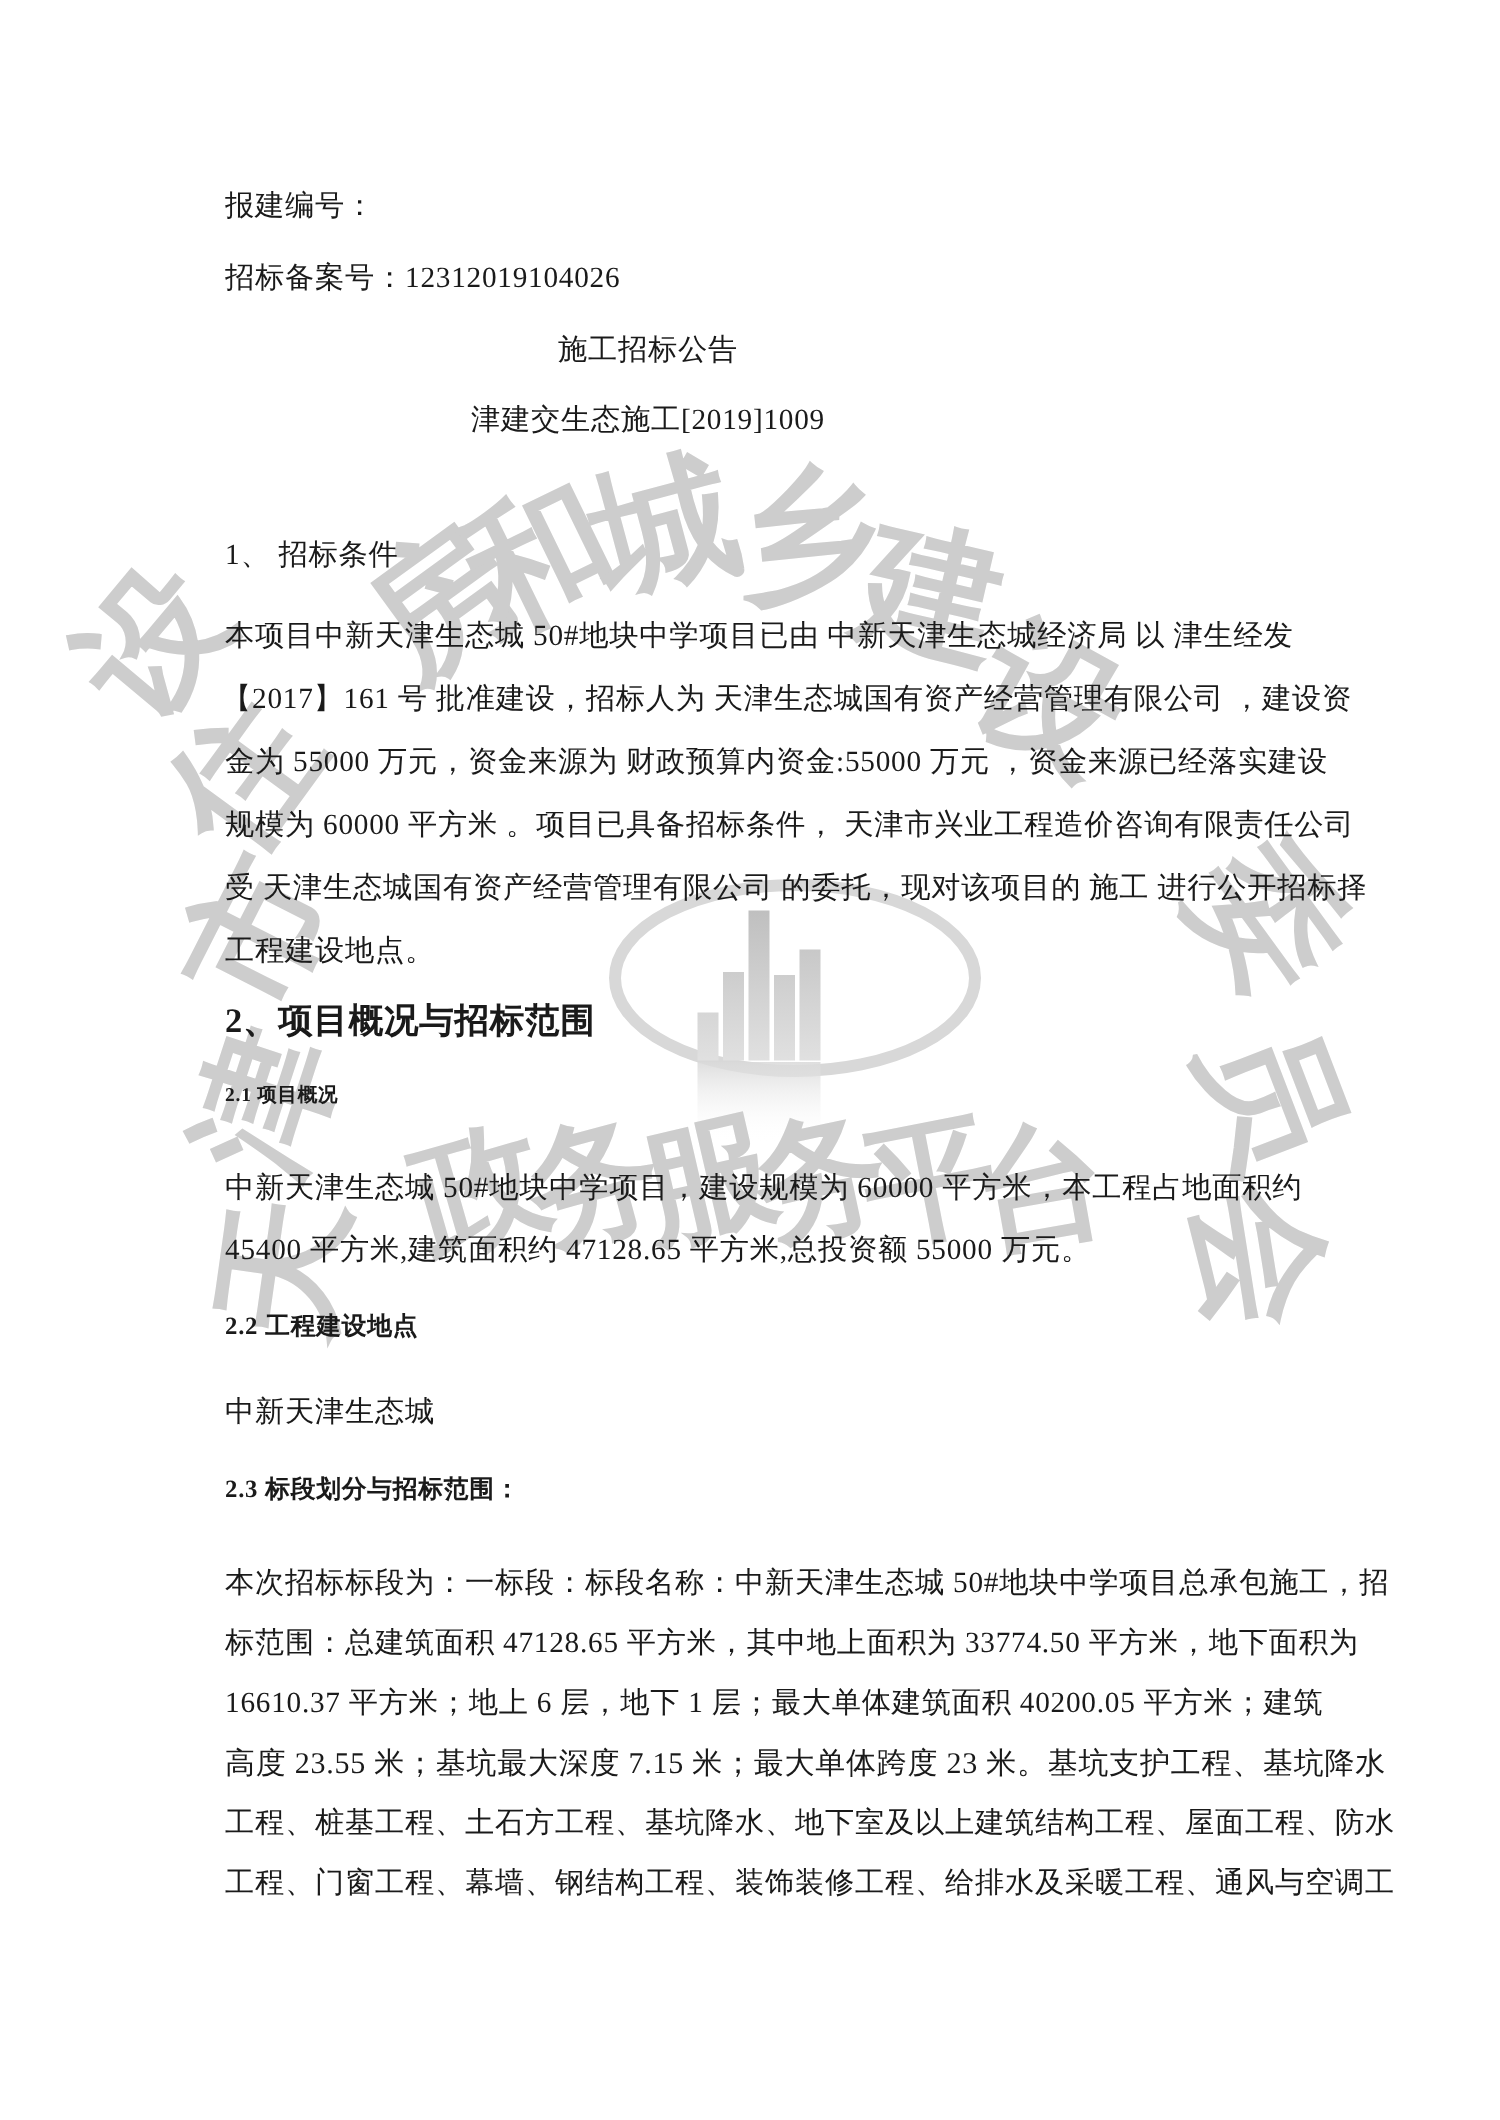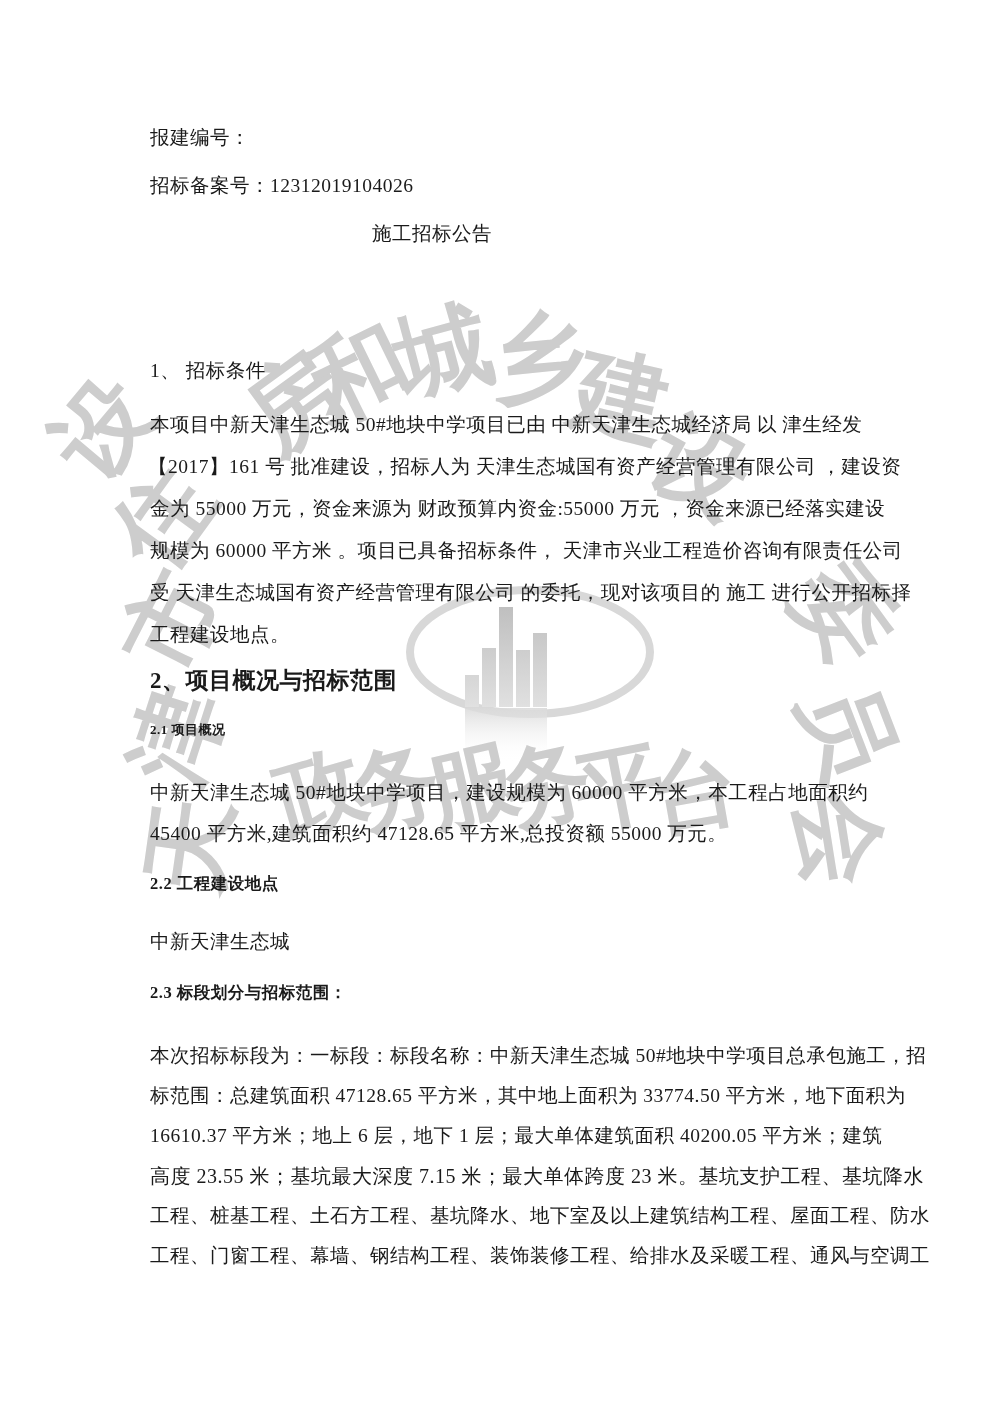--- a/index.html
+++ b/index.html
@@ -77,20 +77,21 @@
         <div class="wm-char" style="left: 547px; top: 785px; font-size: 88px; color: rgb(205, 205, 205); transform: translate(-50%, -50%) rotate(-12deg);">务</div>
         <div class="wm-char" style="left: 620px; top: 787px; font-size: 88px; color: rgb(205, 205, 205); transform: translate(-50%, -50%) rotate(-11deg);">平</div>
         <div class="wm-char" style="left: 694px; top: 791px; font-size: 88px; color: rgb(205, 205, 205); transform: translate(-50%, -50%) rotate(-10deg);">台</div>
       </div>
   </div>
 
   <div class="text-layer">
     <div class="line" style="left:150px;top:126px;font-size:19.5px;">报建编号：</div>
     <div class="line" style="left:150px;top:174px;font-size:19.5px;">招标备案号：12312019104026</div>
     <div class="line centered" style="top:222px;font-size:19.5px;">施工招标公告</div>
+    <div class="line centered" style="top:269px;font-size:19.5px;">津建交生态施工[2019]1009</div>
     <div id="body-lines">
         <div class="line" style="left: 150px; top: 359px; font-size: 19.5px;">1、 招标条件</div>
         <div class="line" style="left: 150px; top: 413px; font-size: 19.5px;">本项目中新天津生态城 50#地块中学项目已由 中新天津生态城经济局 以 津生经发</div>
         <div class="line" style="left: 148px; top: 455px; font-size: 19.5px;">【2017】161 号 批准建设，招标人为 天津生态城国有资产经营管理有限公司 ，建设资</div>
         <div class="line" style="left: 150px; top: 497px; font-size: 19.5px;">金为 55000 万元，资金来源为 财政预算内资金:55000 万元 ，资金来源已经落实建设</div>
         <div class="line" style="left: 150px; top: 539px; font-size: 19.5px;">规模为 60000 平方米 。项目已具备招标条件， 天津市兴业工程造价咨询有限责任公司</div>
         <div class="line" style="left: 150px; top: 581px; font-size: 19.5px; text-align: right;">受 天津生态城国有资产经营管理有限公司 的委托，现对该项目的 施工 进行公开招标择</div>
         <div class="line" style="left: 150px; top: 623px; font-size: 19.5px;">工程建设地点。</div>
         <div class="line" style="left: 150px; top: 667px; font-size: 23px; font-weight: bold;">2、项目概况与招标范围</div>
         <div class="line" style="left: 150px; top: 722px; font-size: 13px; font-weight: bold;">2.1 项目概况</div>

